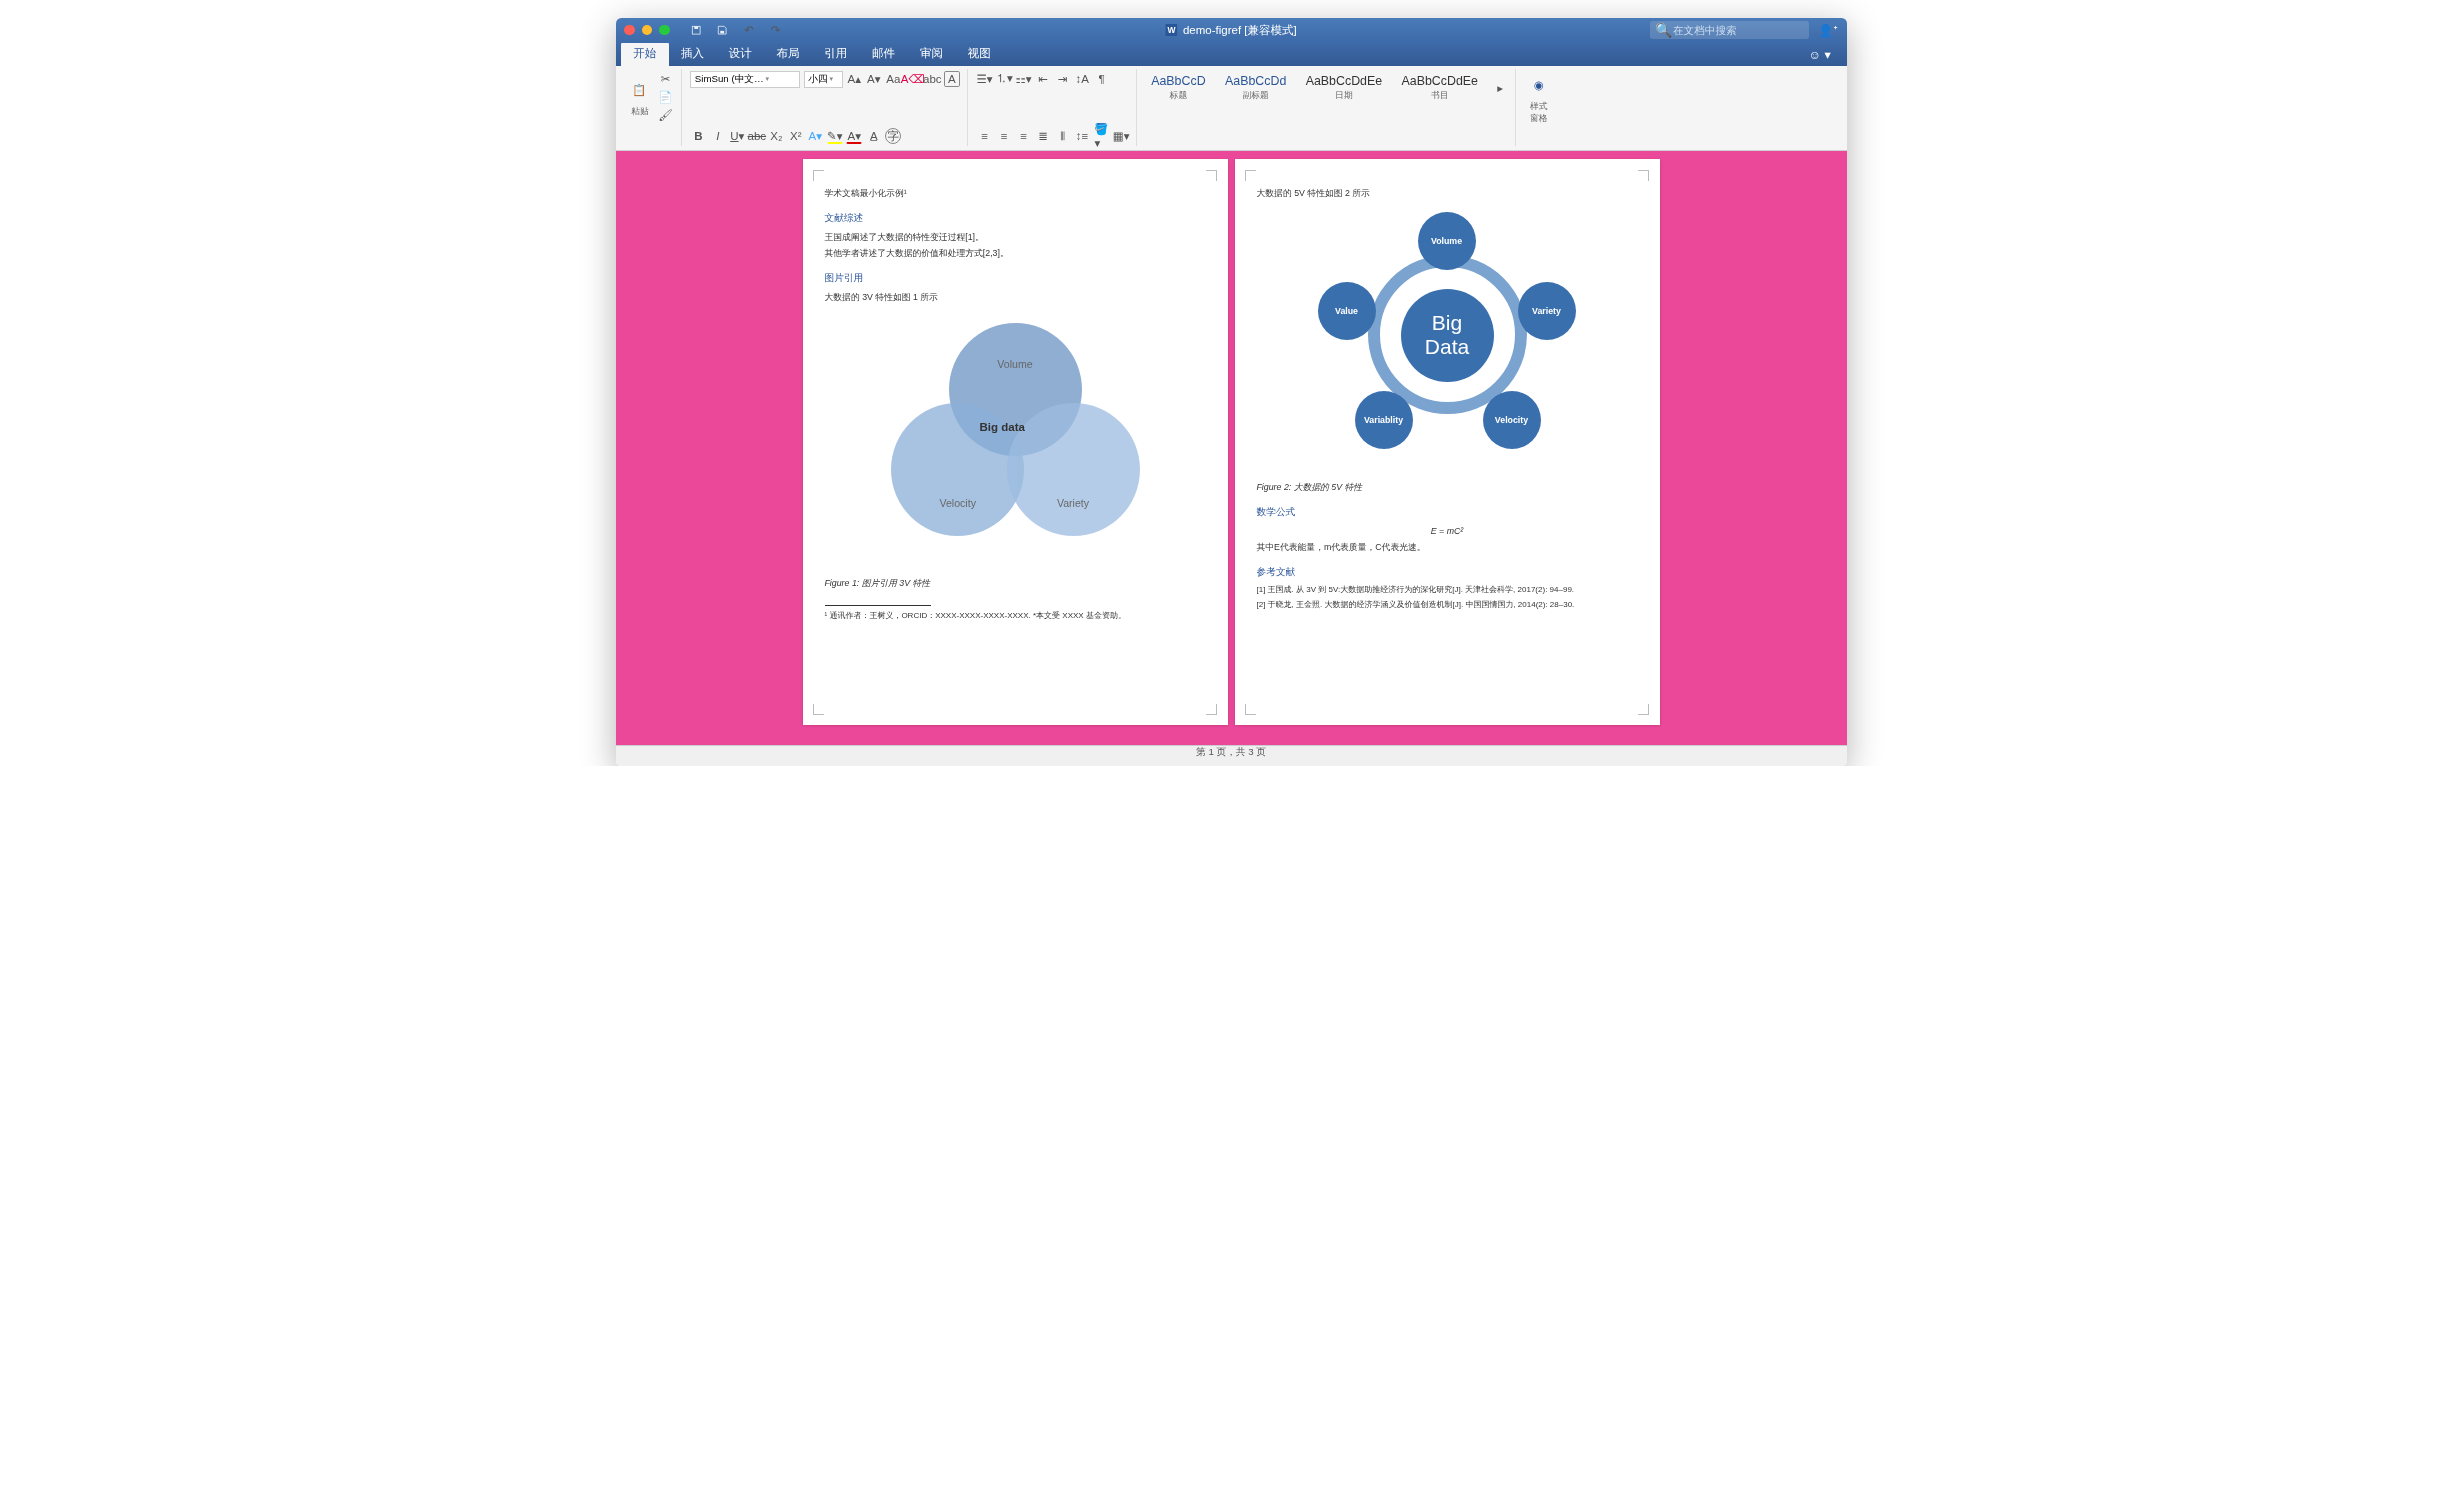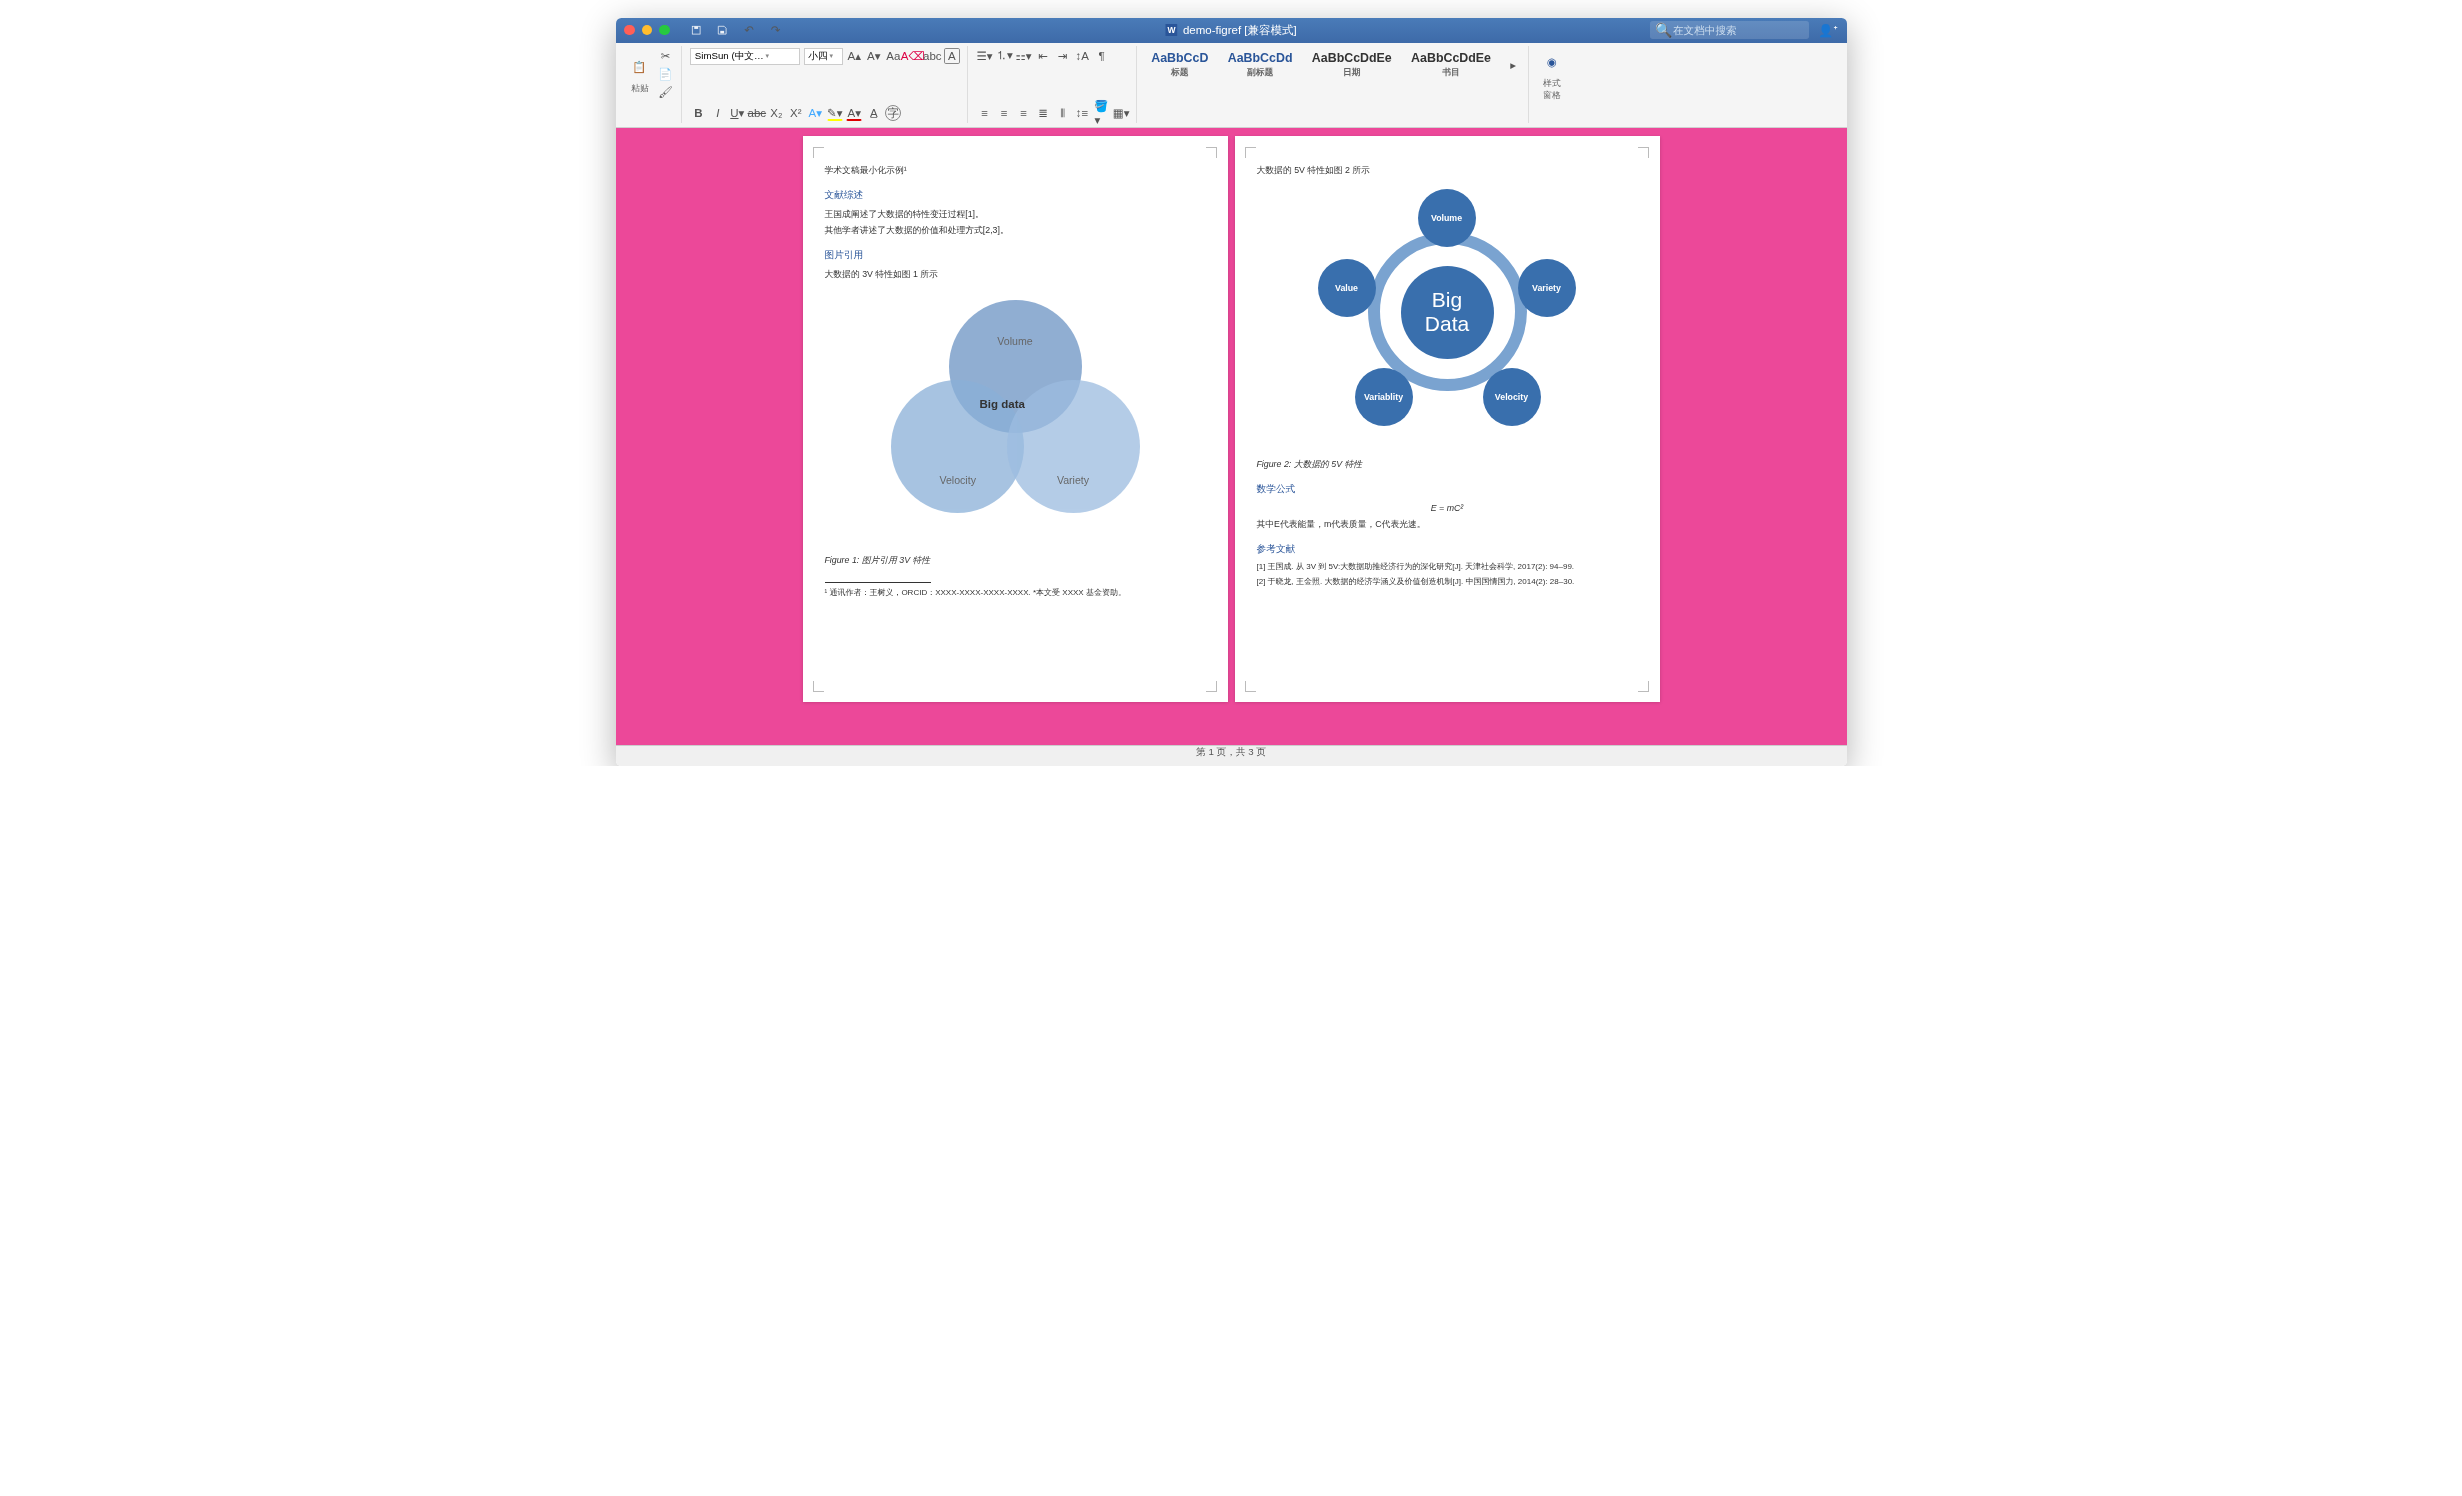--- a/index.html
+++ b/index.html
@@ -26,21 +26,21 @@
 .rgroup:last-child{border-right:none;}
 .rlabel{font-size:8.8px;color:#666;text-align:center;margin-top:0;}
 .rrow{display:flex;gap:3.5px;align-items:center;}
 .rcol{display:flex;flex-direction:column;gap:1.8px;align-items:center;}
 .ico{width:16px;height:16px;display:inline-flex;align-items:center;justify-content:center;font-size:11.5px;color:#555;border:0.9px solid transparent;border-radius:1.8px;padding:1.8px;}
 .ico.btn{cursor:pointer;}
 .bigico{width:28px;height:28px;}
 .sel{background:#fff;border:0.9px solid #ccc;font-size:9.7px;padding:0.9px 3.5px;display:flex;align-items:center;gap:1.8px;}
 .sel::after{content:"▾";font-size:7px;color:#888;}
 .styles{display:flex;gap:8.8px;align-items:center;}
-.stylebox{text-align:center;cursor:pointer;padding:3.5px 5.3px;font-weight:bold;}
+.stylebox{text-align:center;cursor:pointer;padding:3.5px 5.3px;}
 .stylebox .preview{font-size:12.4px;color:#2a5599;}
 .stylebox .plain{color:#333;}
 .stylebox .sname{font-size:8.8px;color:#666;margin-top:1.8px;}
 .docarea{flex:1;background:#ec4899;overflow:auto;display:flex;gap:7px;padding:8.8px 88px;justify-content:center;}
 .page{width:425px;height:566px;background:#fff;box-shadow:0 0.9px 3.5px rgba(0,0,0,0.2);padding:26.5px 22px;font-size:8.8px;color:#333;position:relative;}
 .page h3{color:#2a5599;font-size:9.7px;font-weight:normal;margin-top:10px;margin-bottom:5.3px;}
 .page p{line-height:1.8;font-size:8.8px;}
 .crop{position:absolute;width:10.6px;height:10.6px;border:0.9px solid #bbb;}
 .tl{top:10.6px;left:10.6px;border-right:none;border-bottom:none;}
 .tr{top:10.6px;right:10.6px;border-left:none;border-bottom:none;}
@@ -101,20 +101,31 @@
         </svg>
       <span>demo-figref [兼容模式]</span>
     </div>
     <div class="searchbox">
       <span>🔍</span>
       <input placeholder="在文档中搜索" style="">
     </div>
     <div class="share">👤⁺</div>
   </div>
 
+  <div class="tabbar">
+    <div class="tab active">开始</div>
+    <div class="tab">插入</div>
+    <div class="tab">设计</div>
+    <div class="tab">布局</div>
+    <div class="tab">引用</div>
+    <div class="tab">邮件</div>
+    <div class="tab">审阅</div>
+    <div class="tab">视图</div>
+    <div class="smiley">☺ ▾</div>
+  </div>
 
   <div class="ribbon">
     <div class="rgroup">
       <div class="rrow">
         <div class="rcol">
           <span class="ico bigico">📋</span>
           <span class="rlabel">粘贴</span>
         </div>
         <div class="rcol">
           <span class="ico btn">✂</span>

